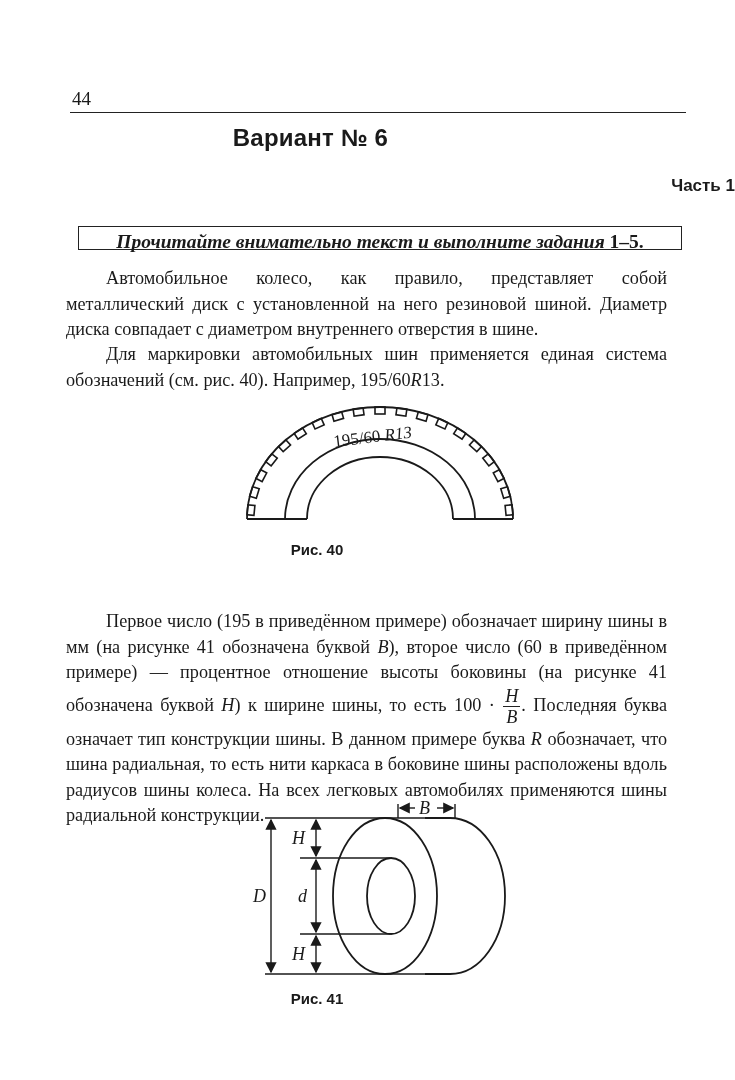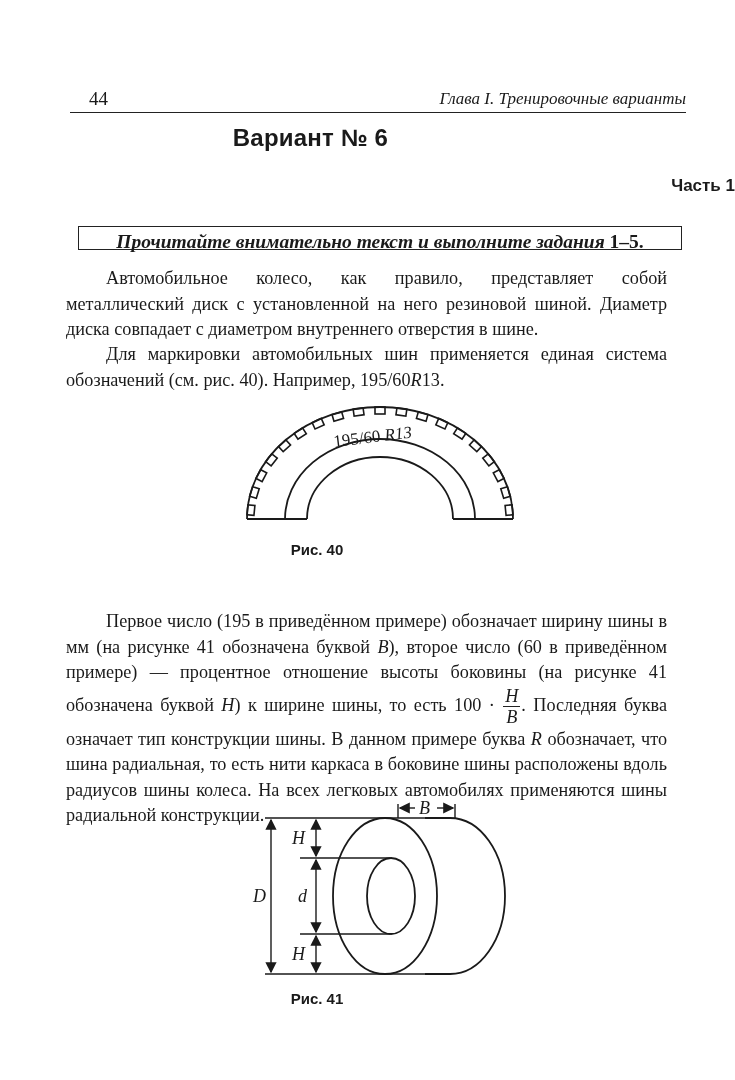--- a/index.html
+++ b/index.html
@@ -1,19 +1,19 @@
 <!DOCTYPE html>
 <html><head>
 <meta charset="utf-8">
 <style>
   html, body { margin:0; padding:0; background:#fff; }
   body { width:735px; height:1080px; position:relative; overflow:hidden; color:#1a1a1a;
          font-family:"Liberation Serif","DejaVu Serif",serif; }
   .header { position:absolute; left:70px; top:86px; width:616px; height:26px; border-bottom:1.5px solid #222; }
-  .pagenum { position:absolute; left:2px; top:2px; font-size:19px;margin-left:17px; }
+  .pagenum { position:absolute; left:2px; top:2px; font-size:19px; }
   .chapter { position:absolute; right:0; top:3px; font-size:17px; font-style:italic; }
   .h1 { position:absolute; left:0; width:621px; top:124px; text-align:center; font-weight:bold; font-size:24px;
         font-family:"Liberation Sans","DejaVu Sans",sans-serif; letter-spacing:0.2px; }
   .h2 { position:absolute; left:0; width:735px; top:176px; text-align:right; font-weight:bold; font-size:17px;
         font-family:"Liberation Sans","DejaVu Sans",sans-serif; }
   .task { position:absolute; left:78px; top:226px; width:604px; height:24px; border:1.5px solid #222; box-sizing:border-box;
           font-weight:bold; font-style:italic; font-size:19.5px; line-height:30px; text-align:center; white-space:nowrap; }
   .task .num { font-style:normal; }
   .p { position:absolute; left:66px; width:601px; font-size:18.2px; line-height:25.5px; text-align:justify;font-family:Liberation Serif, serif; }
   .p .ind { display:inline-block; width:40px; }
@@ -23,21 +23,20 @@
   .frac { display:inline-block; vertical-align:middle; text-align:center; font-style:italic; line-height:20px; margin:0 1px; }
   .frac span { display:block; }
   .frac .num2 { border-bottom:1px solid #222; padding:0 2px; }
   i { font-style:italic; }
 </style>
 </head>
 <body>
 
 <div class="header">
   <span class="pagenum">44</span>
-  <span class="chapter">Глава I. Тренировочные варианты</span>
 </div>
 
 <div class="h1">Вариант № 6</div>
 <div class="h2">Часть 1</div>
 
 <div class="task">
   <span>Прочитайте внимательно текст и выполните задания </span><span class="num">1–5.</span>
 </div>
 
 <div class="p" style="top:266px;">

